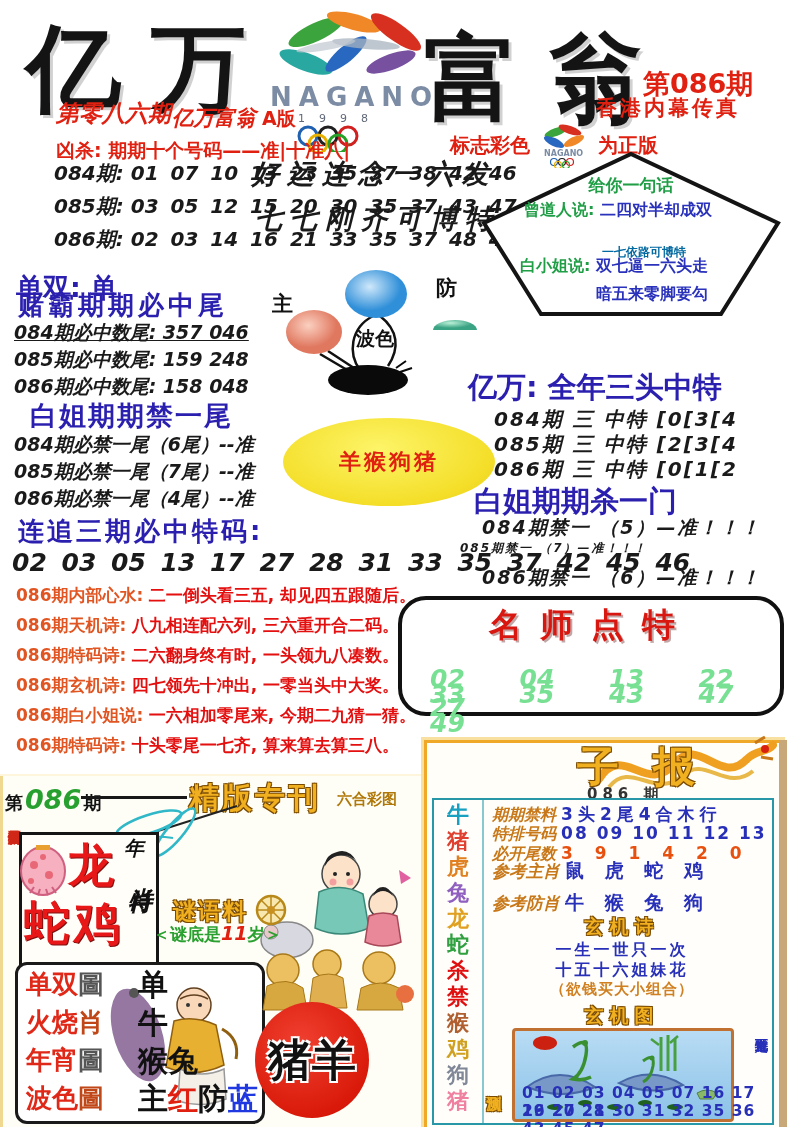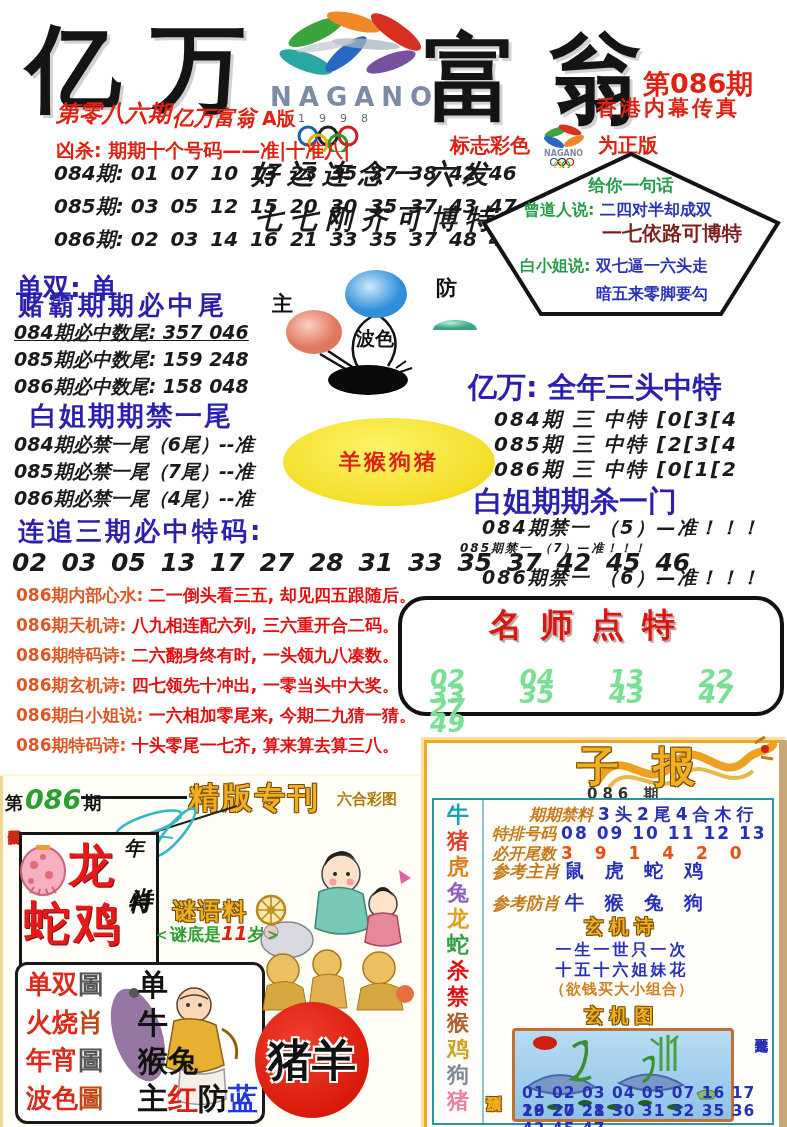--- a/index.html
+++ b/index.html
@@ -96,21 +96,21 @@
 
   <div class="abs" style="left:478px;top:148px;width:306px;height:172px;">
     <svg width="306" height="172" viewBox="0 0 306 172" style="position:absolute;left:0;top:0;">
       <polygon points="153,6 300,75 243,166 63,166 6,75" fill="#ffffff" stroke="#141414" stroke-width="4"></polygon>
     </svg>
     <div class="abs" style="left:0;top:26px;width:100%;text-align:center;font-size:17px;font-weight:900;color:#1f9e46;">给你一句话</div>
     <div class="abs rowline" style="left:46px;top:52px;font-size:16px;font-weight:900;">
       <span style="color:#1f9e46;">曾道人说:</span>
       <span style="color:#2a32bb;">二四对半却成双</span>
     </div>
-    <div class="abs" style="left:124px;top:72px;font-size:20px;font-weight:900;color:#7f1d1d;">一七依路可博特</div>
+    <div class="abs" style="left:124px;top:96px;font-size:12px;font-weight:900;color:#0369a1;">一七依路可博特</div>
     <div class="abs rowline" style="left:42px;top:108px;font-size:16px;font-weight:900;">
       <span style="color:#1f9e46;">白小姐说:</span>
       <span style="color:#2a32bb;">双七逼一六头走</span>
     </div>
     <div class="abs" style="left:118px;top:136px;font-size:16px;font-weight:900;color:#2a32bb;">暗五来零脚要勾</div>
   </div>
 
   <div class="abs bluehead" style="left:16px;top:258px;font-size:27px;margin-top:12px;">单双: 单</div>
   <div class="abs bluehead" style="left:18px;top:288px;font-size:26px;letter-spacing:4px;">赌霸期期必中尾</div>
   <div class="abs hw" style="left:14px;top:320px;font-size:19px;text-decoration:underline;">084期必中数尾: 357  046</div>
@@ -341,21 +341,21 @@
         <div style="height:26px;font-size:22px;font-weight:900;color:#e0a020;">龙</div>
         <div style="height:26px;font-size:22px;font-weight:900;color:#30a040;">蛇</div>
         <div style="height:26px;font-size:22px;font-weight:900;color:#e01010;">杀</div>
         <div style="height:26px;font-size:22px;font-weight:900;color:#e01010;">禁</div>
         <div style="height:26px;font-size:22px;font-weight:900;color:#b06030;">猴</div>
         <div style="height:26px;font-size:22px;font-weight:900;color:#d0a020;">鸡</div>
         <div style="height:26px;font-size:22px;font-weight:900;color:#808898;">狗</div>
         <div style="height:26px;font-size:22px;font-weight:900;color:#f080a0;">猪</div>
       </div>
 
-      <div class="abs rowline" style="left:58px;top:3px;margin-left:37px;">
+      <div class="abs rowline" style="left:58px;top:3px;">
         <span class="hw" style="font-size:16px;color:#c87818;">期期禁料</span>
         <span style="font-size:17px;font-weight:900;color:#2830b8;letter-spacing:5px;">3头2尾4合木行</span>
       </div>
       <div class="abs rowline" style="left:58px;top:23px;">
         <span class="hw" style="font-size:16px;color:#c87818;">特排号码</span>
         <span style="font-size:17px;font-weight:900;color:#2830b8;letter-spacing:2px;">08 09 10 11 12 13</span>
       </div>
       <div class="abs rowline" style="left:58px;top:43px;">
         <span class="hw" style="font-size:16px;color:#c87818;">必开尾数</span>
         <span style="font-size:17px;font-weight:900;color:#e85010;letter-spacing:8px;">3 9 1 4 2 0</span>

